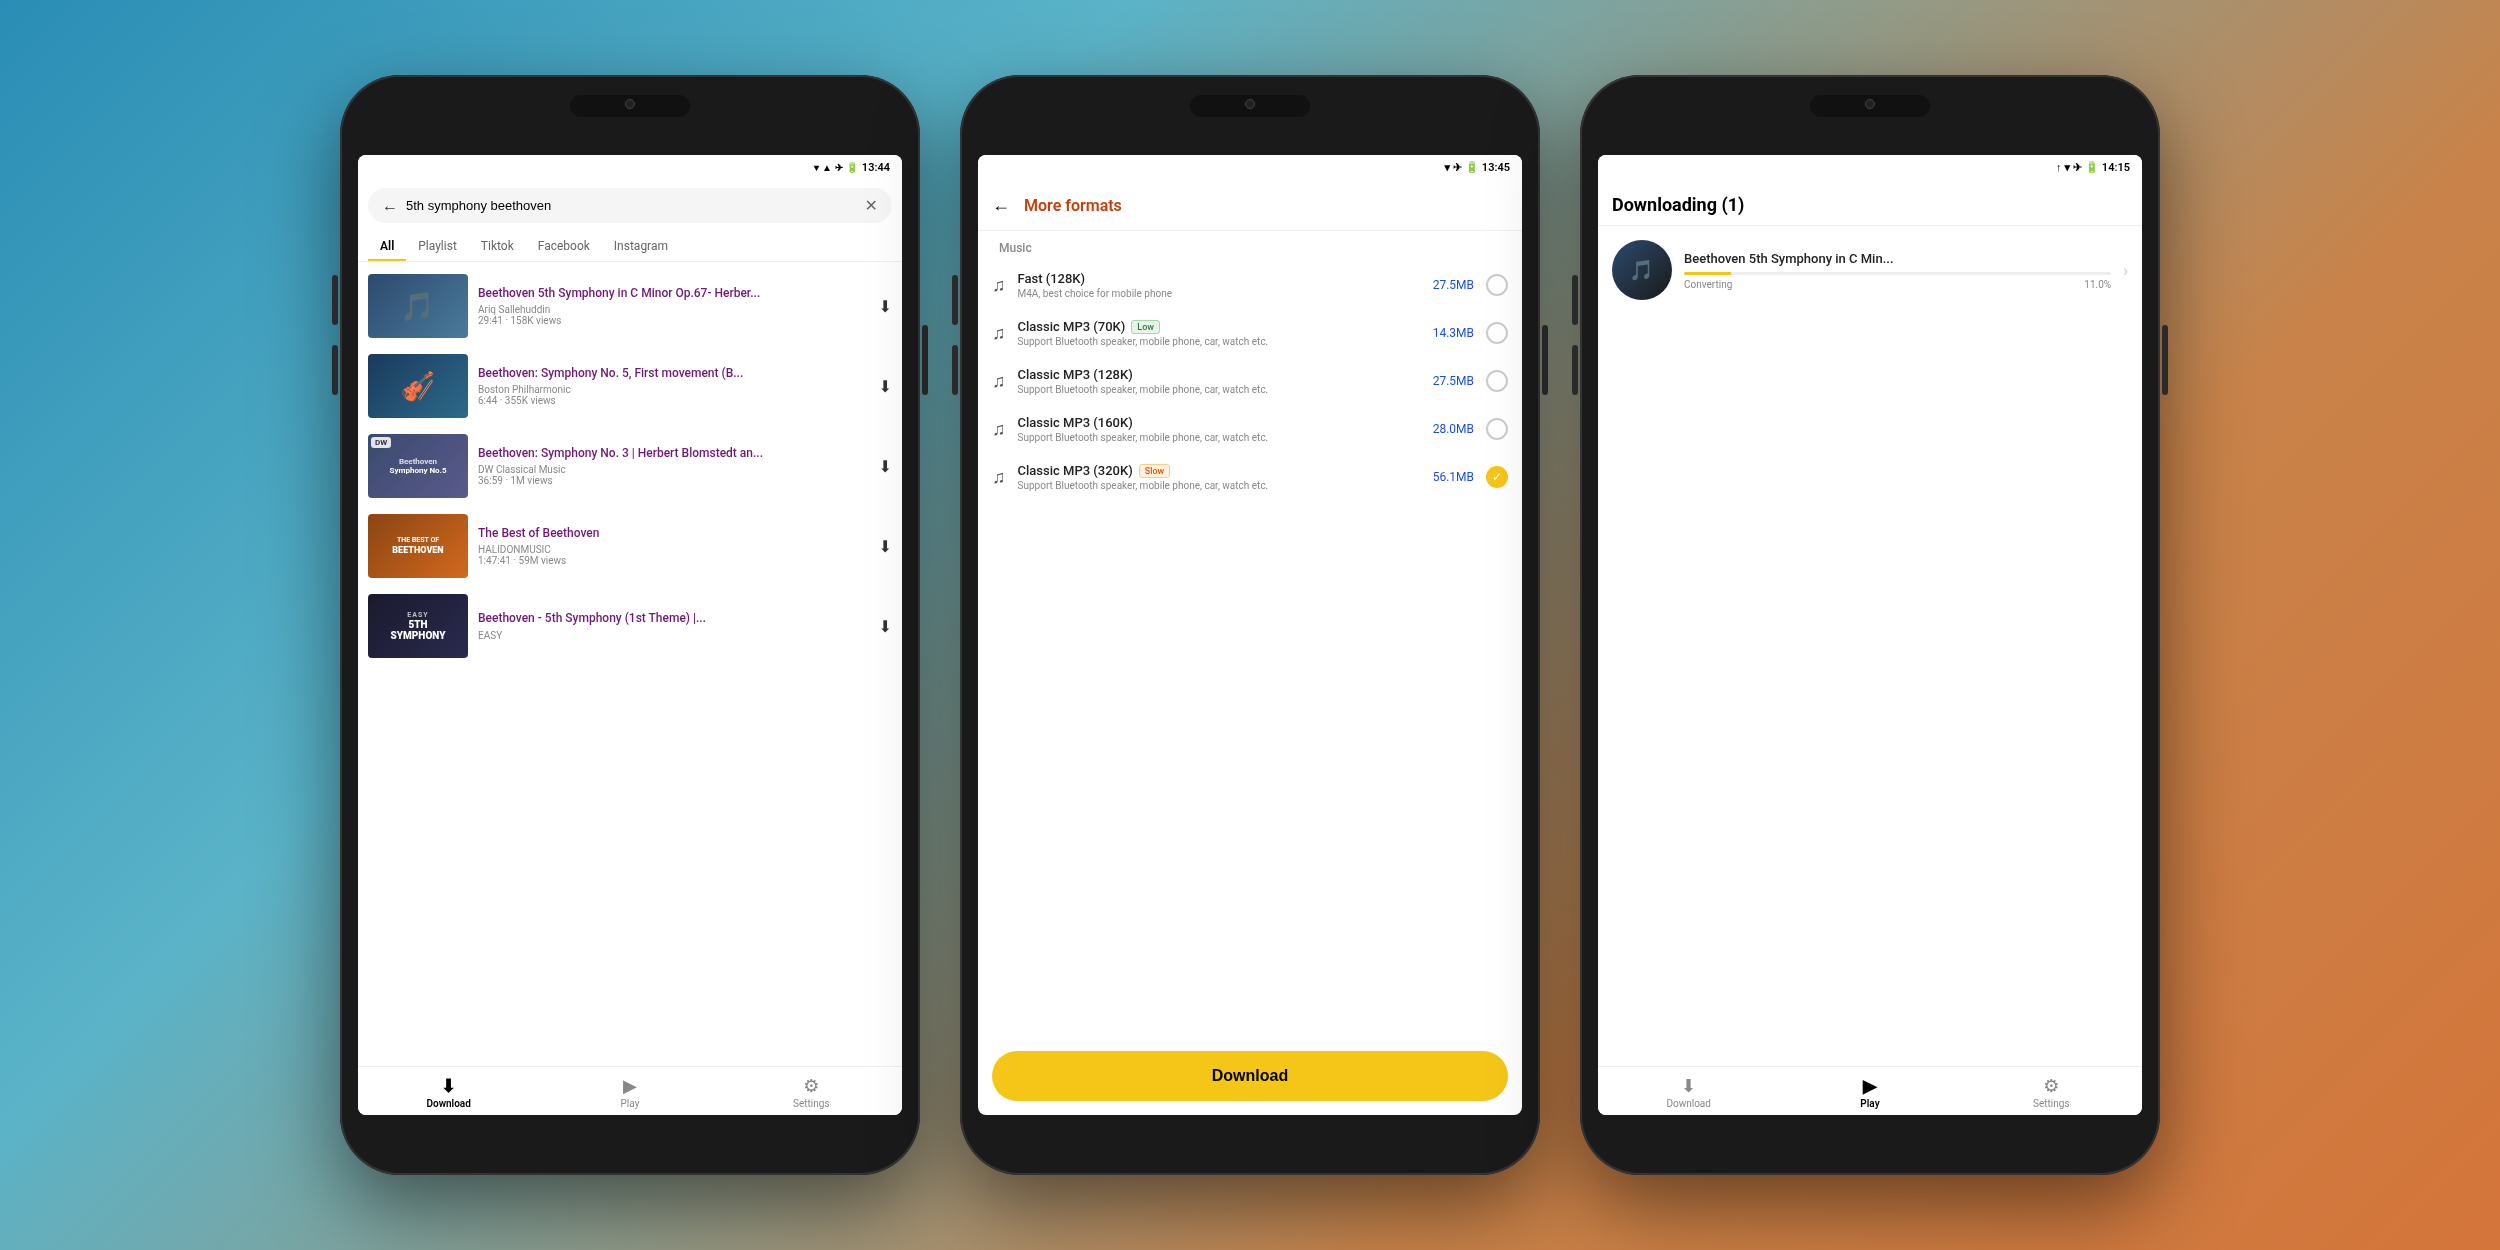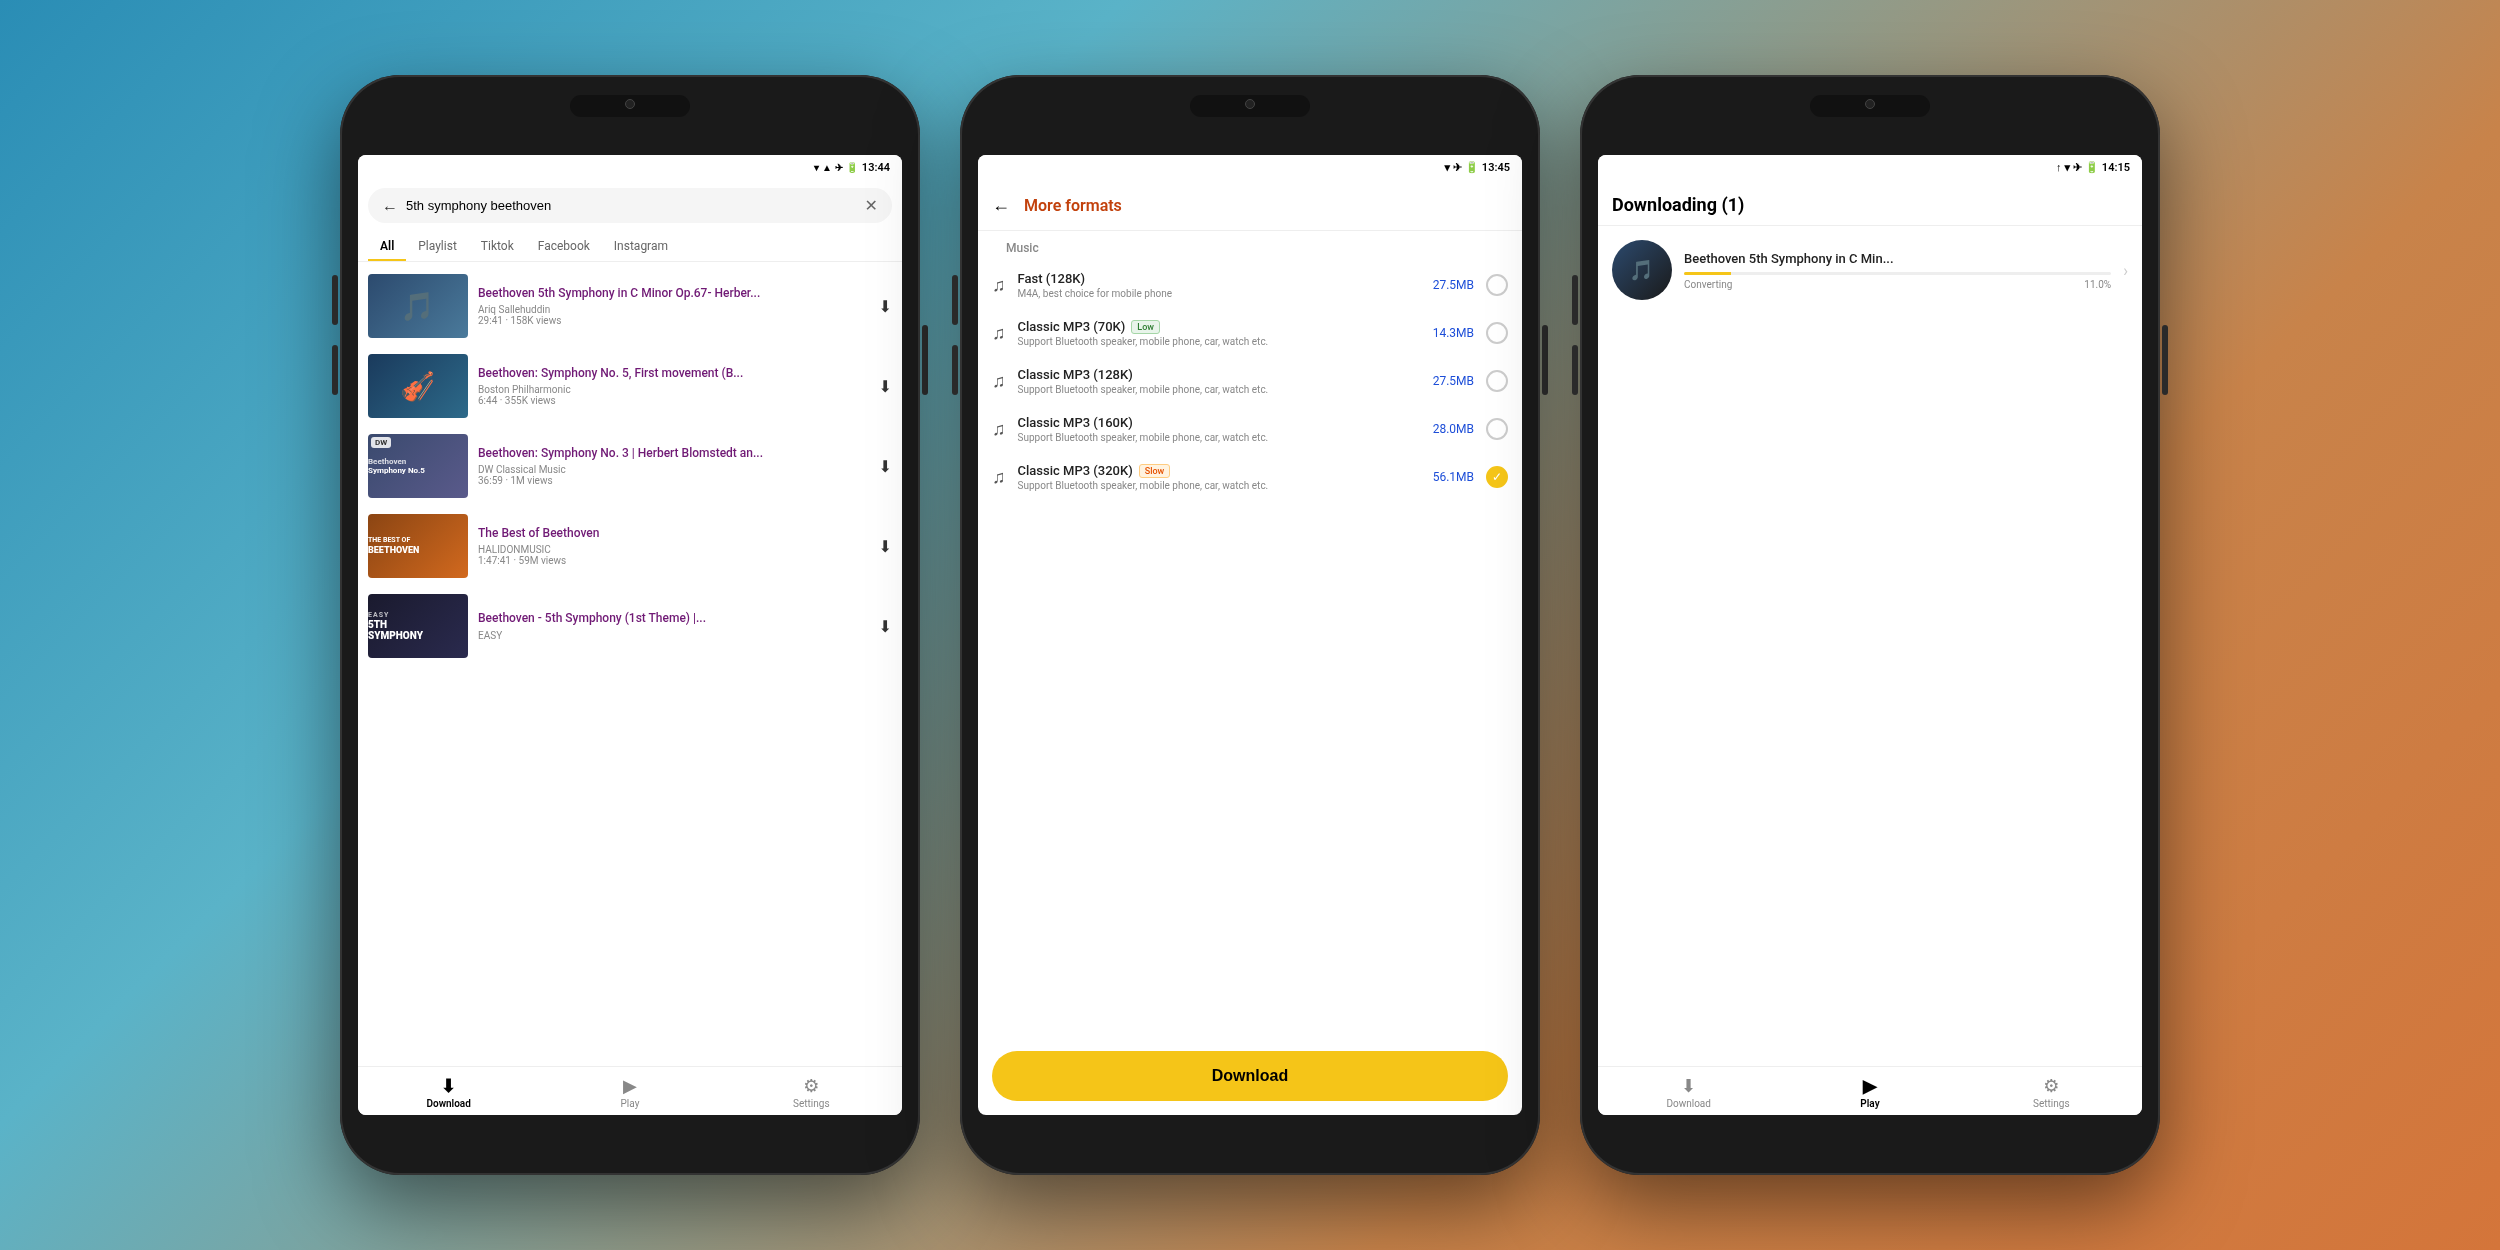--- a/index.html
+++ b/index.html
@@ -222,21 +222,21 @@
       display: flex;
       align-items: center;
       padding: 14px 14px;
       gap: 14px;
       border-bottom: 1px solid #eee;
     }
     .format-header-back { font-size: 18px; cursor: pointer; color: #000; }
     .format-header-title { font-size: 16px; font-weight: 600; color: #c2410c; }
 
     .section-label {
-      padding: 10px 28px 6px;
+      padding: 10px 21px 6px;
       font-size: 12px;
       color: #888;
       font-weight: 500;
     }
 
     .format-item {
       display: flex;
       align-items: center;
       padding: 10px 14px;
       gap: 12px;
@@ -371,21 +371,21 @@
       padding: 1px 4px;
       font-size: 8px;
       font-weight: 700;
       color: #333;
     }
     .thumb-text-overlay {
       position: absolute;
       inset: 0;
       display: flex;
       flex-direction: column;
-      align-items: flex-start;
+      align-items: center;
       justify-content: center;
       color: #fff;
       font-size: 10px;
       font-weight: 700;
     }
   </style>
 </head>
 <body>
 
 <div class="phone-wrapper">

